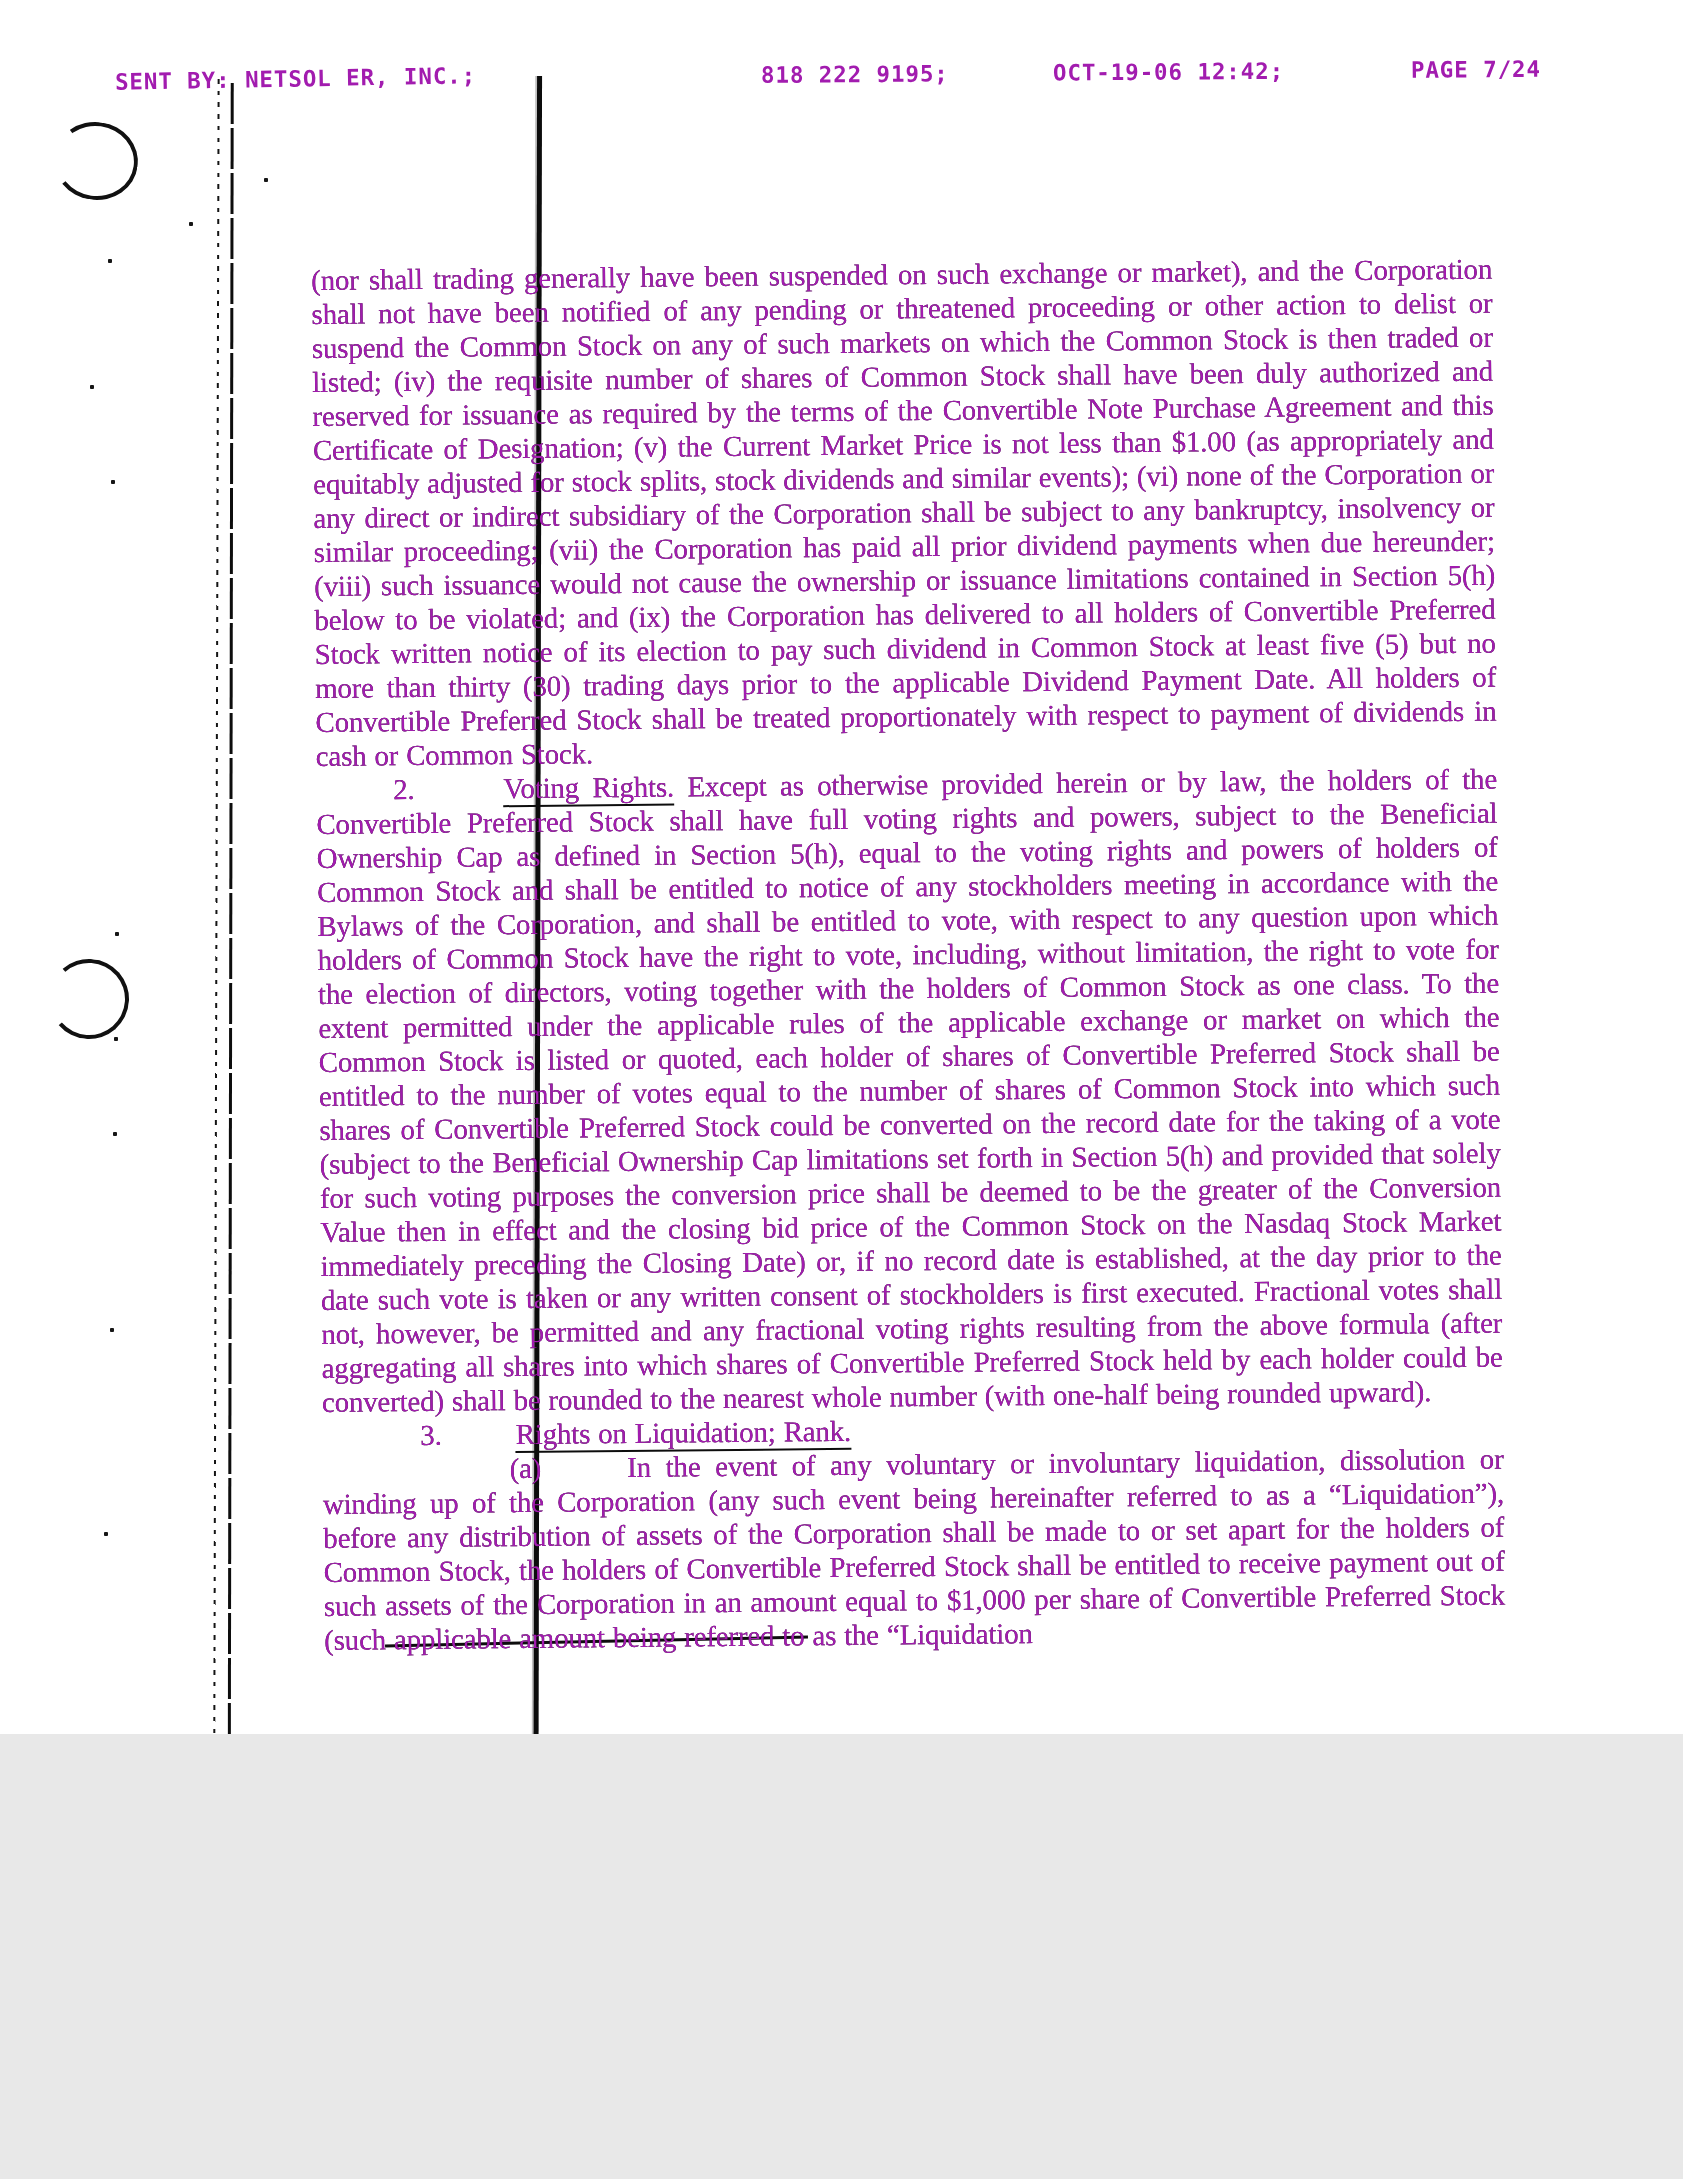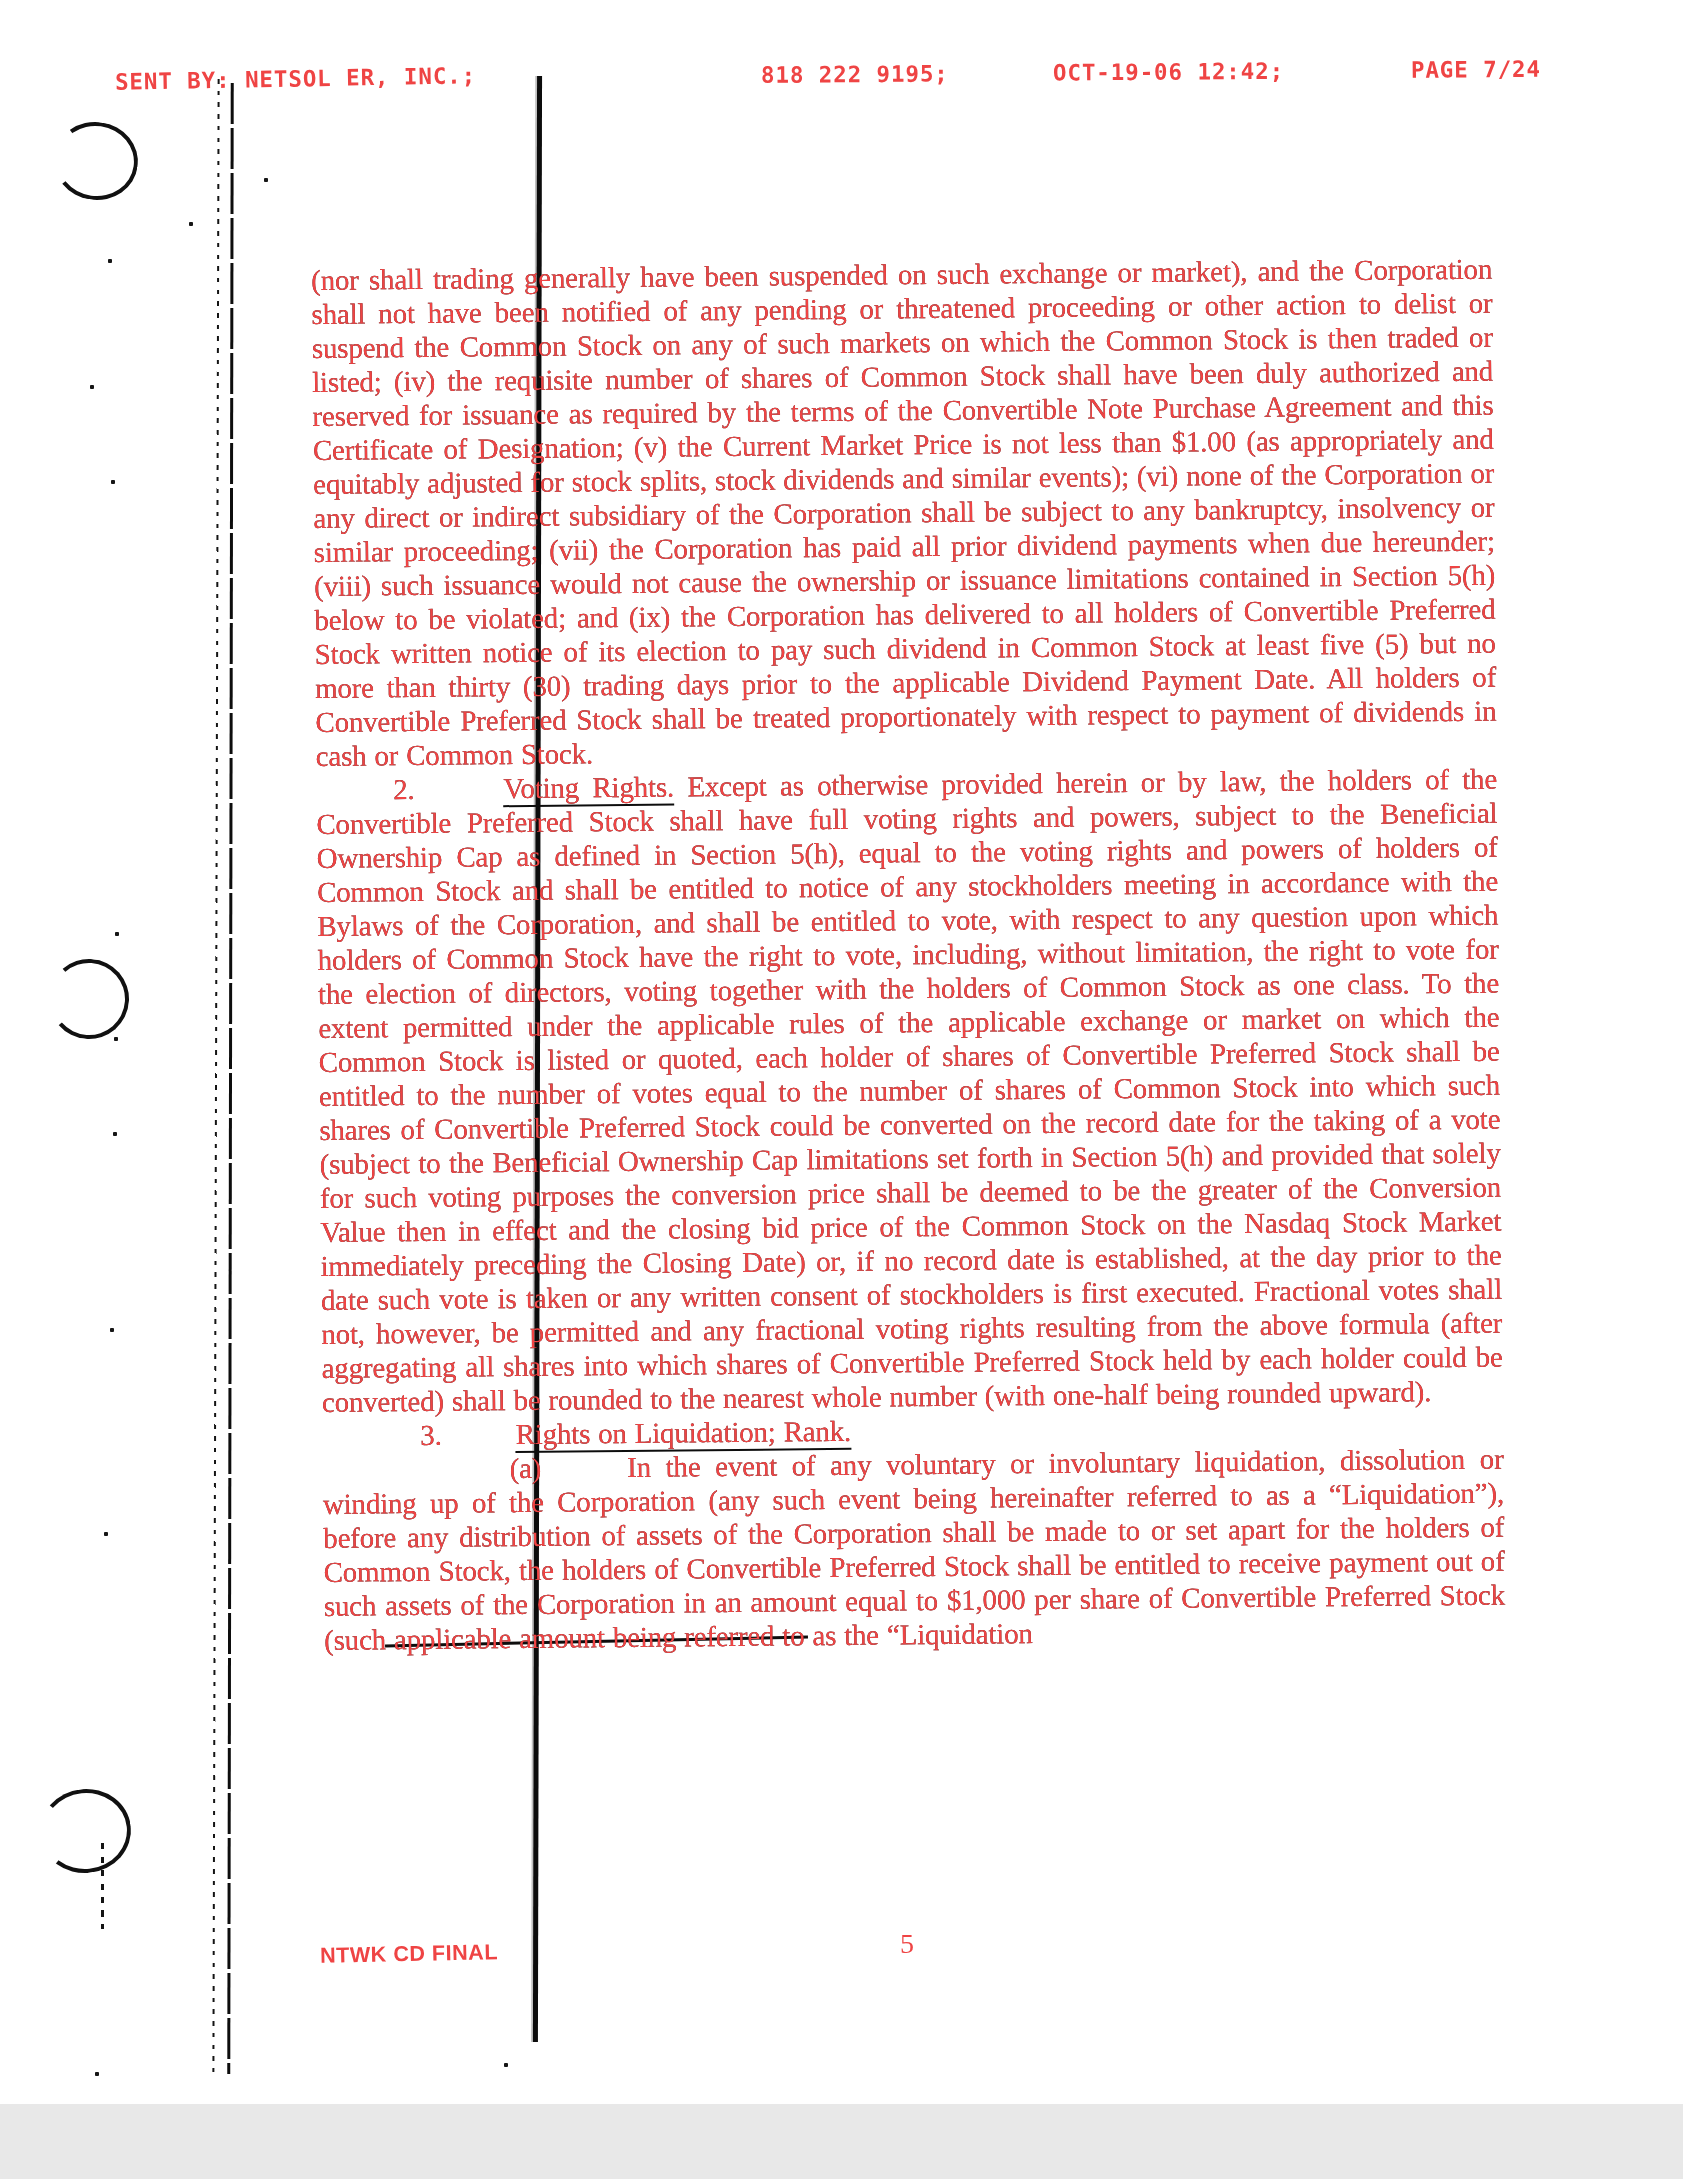--- a/index.html
+++ b/index.html
@@ -1,22 +1,22 @@
 <!DOCTYPE html>
 <html style="font-size:14.4px"><head>
 <meta charset="utf-8">
 <style>
   html,body{margin:0;padding:0;background:#e8e8e8;}
   .page{
     position:relative;
-    width:1683px;height:2104px;
+    width:1683px;height:1734px;
     background:#ffffff;
     overflow:hidden;
     font-family:"Liberation Serif", serif;
-    color:#ef4444;
+    color:#a21caf;
   }
   
   .fax-header{
     position:absolute;left:0;top:67px;width:1683px;height:36px;
     transform:rotate(-0.45deg);transform-origin:108px 18px;
     font-family:"DejaVu Sans Mono", monospace;
     font-size:22.5px;font-weight:bold;letter-spacing:0.9px;
     white-space:nowrap;
   }
   .fax-header span{position:absolute;top:0;}

